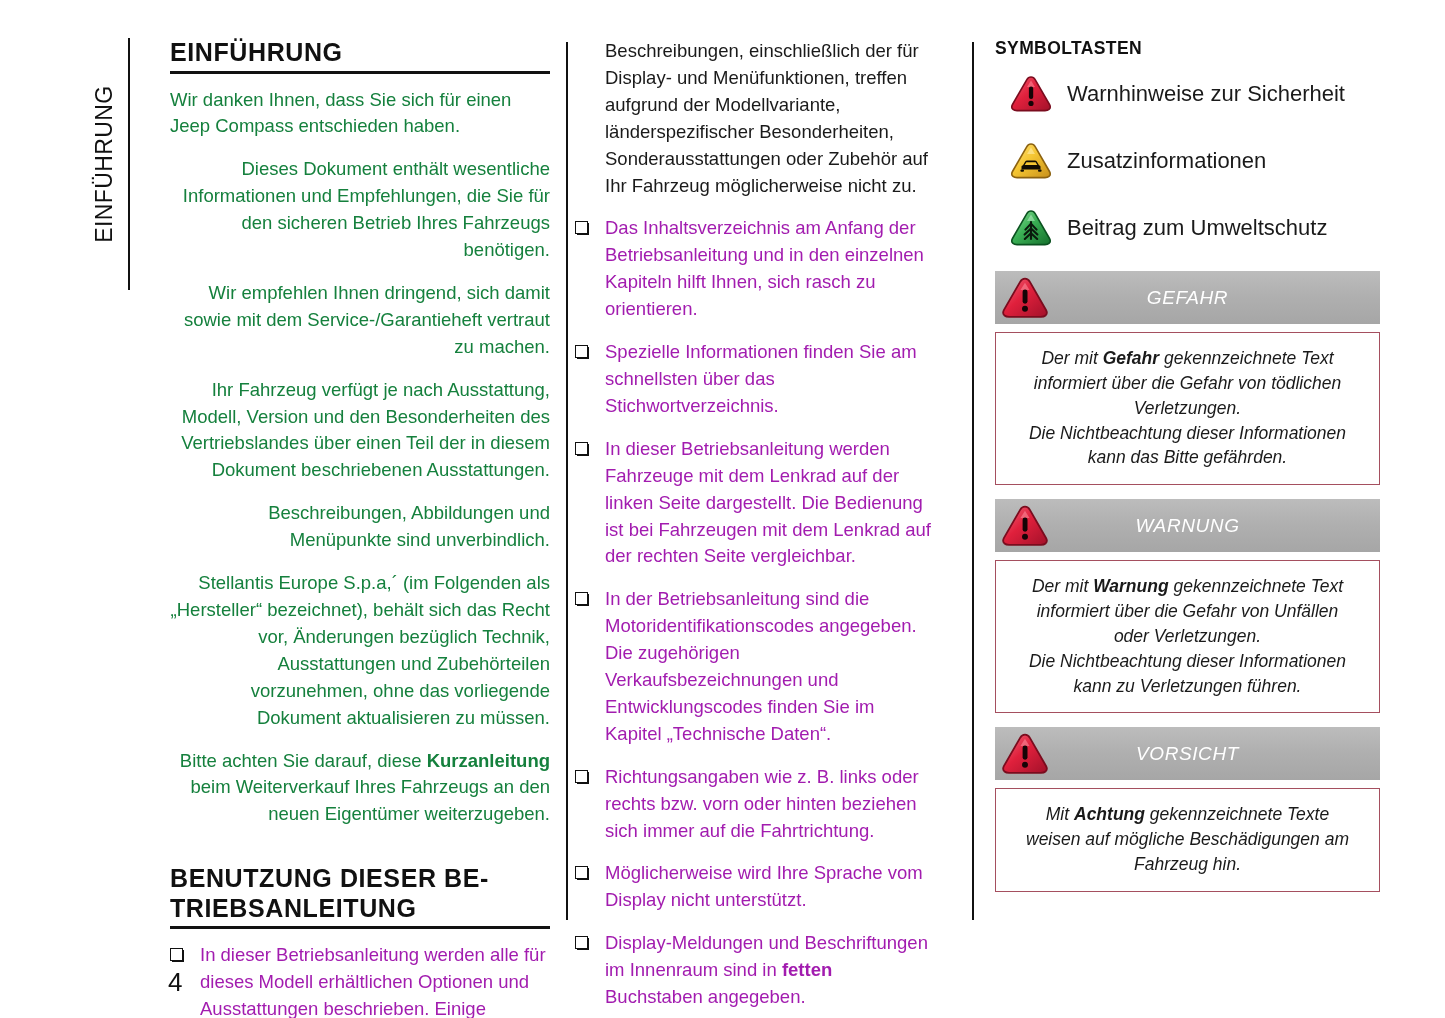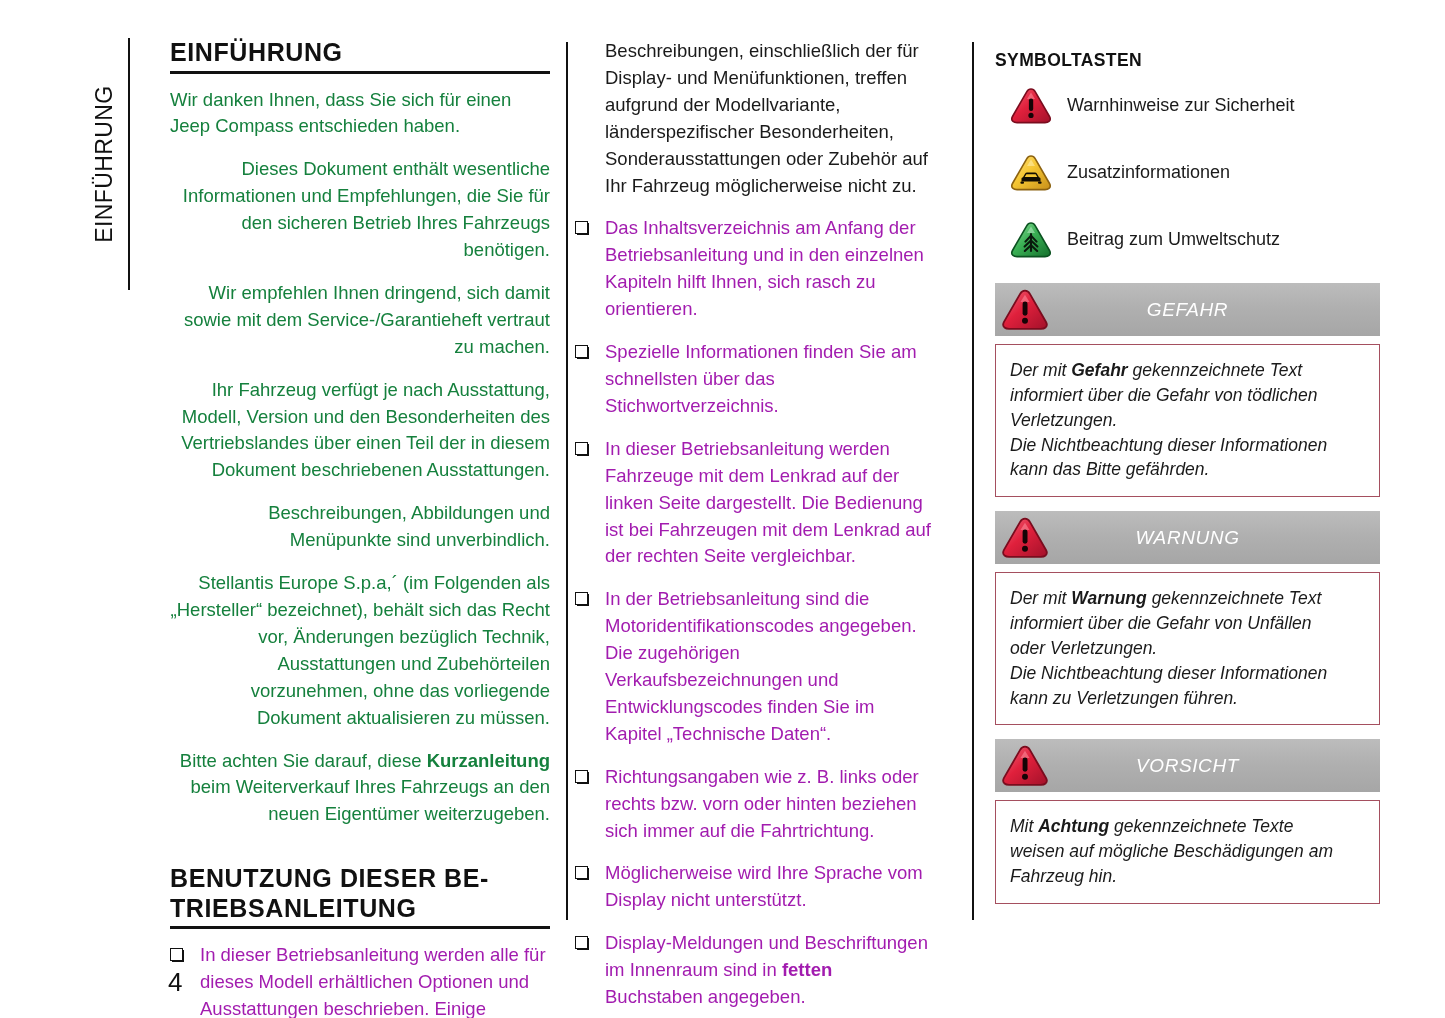--- a/index.html
+++ b/index.html
@@ -78,21 +78,21 @@
   }
   .sec-rule {
     height: 3px;
     background: #111;
     margin: 0 0 13px 0;
   }
   h2.sub-title {
     font-size: 17.5px;
     font-weight: bold;
     letter-spacing: 0.4px;
-    margin: 12px 0 11px 0;
+    margin: 0 0 11px 0;
     color: #111;
   }
 
   
   p.body {
     font-size: 18.5px;
     line-height: 1.455;
     margin: 0;
     color: #15803d;
   }
@@ -153,21 +153,21 @@
     height: 48px;
   }
   .legend-row .icon-slot {
     width: 72px;
     display: flex;
     justify-content: center;
     align-items: center;
     flex: 0 0 72px;
   }
   .legend-row .legend-label {
-    font-size: 18px;
+    font-size: 22px;
     color: #1a1a1a;
     line-height: 1.2;
   }
 
   
   .tri-icon { display: block; }
 
   
   .notice { margin-bottom: 14px; }
   .notice-head {
@@ -191,20 +191,21 @@
     color: #ffffff;
     letter-spacing: 0.6px;
     font-weight: 400;
   }
   .notice-body {
     border: 1.6px solid #a8506099;
     border-color: #a54f5f;
     background: #fff;
     padding: 13px 14px 14px 14px;
     margin-top: 8px;
+    text-align: center;
   }
   .notice-body p {
     margin: 0;
     font-size: 17.5px;
     font-style: italic;
     line-height: 1.42;
     color: #1a1a1a;
   }
   .notice-body p b { font-weight: bold; font-style: italic; }
 

